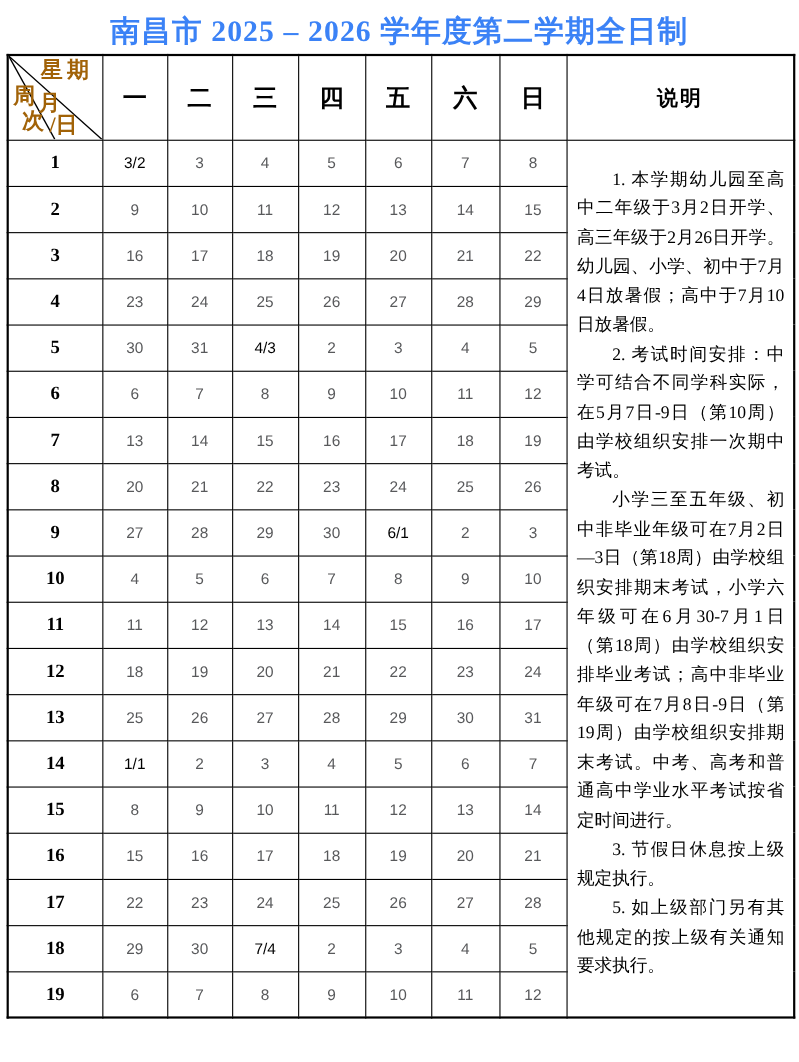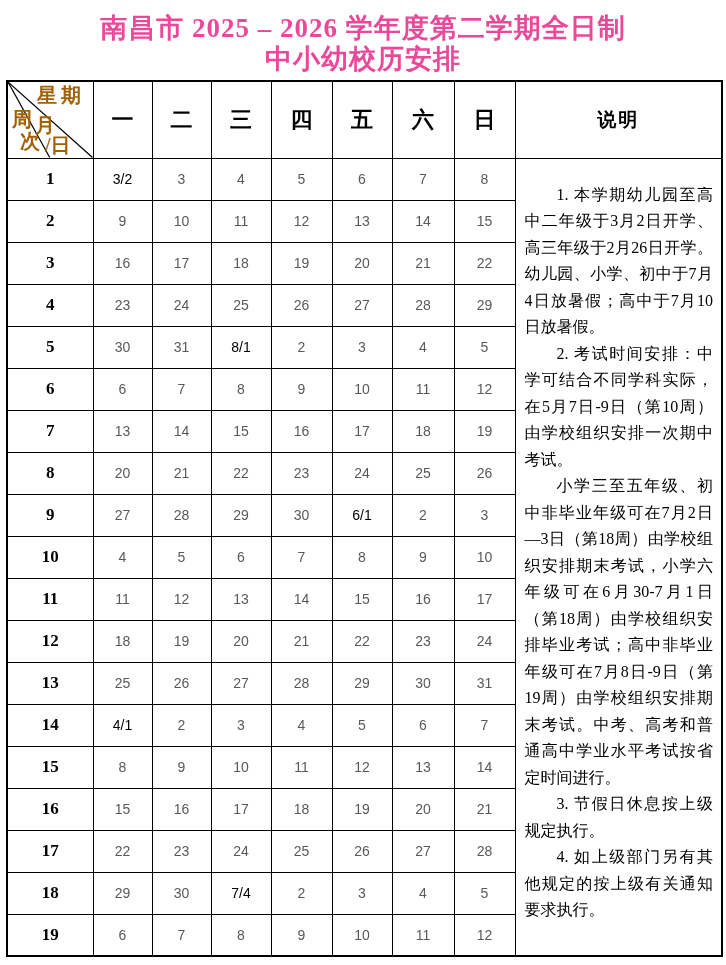--- a/index.html
+++ b/index.html
@@ -14,21 +14,21 @@
     overflow: hidden;
   }
   .title {
     padding-top: 13px;
     text-align: center;
     font-family: "Liberation Serif", serif;
     font-weight: bold;
     font-size: 27px;
     line-height: 31px;
     letter-spacing: 1px;
-    color: #ec4899;
+    color: #3b82f6;
   }
   table.calendar {
     border-collapse: collapse;
     table-layout: fixed;
     margin: 5px 0 0 6px;
     width: 715px;
     border: 2.5px solid #000;
   }
   .calendar th, .calendar td {
     border: 1.4px solid #000;
@@ -93,21 +93,20 @@
   }
   td.notes p { margin: 0; text-indent: 2em; }
 </style>
 </head>
 <body>
 
 <div class="page">
 
   <div class="title">
     <div>南昌市 2025 – 2026 学年度第二学期全日制</div>
-    <div>中小幼校历安排</div>
   </div>
 
   <table class="calendar">
     <colgroup>
       <col style="width:86px">
       <col style="width:59px">
         <col style="width:59px">
         <col style="width:60px">
       <col style="width:61px">
         <col style="width:60px">
@@ -146,21 +145,21 @@
           <td class="day">4</td>
           <td class="day">5</td>
           <td class="day">6</td>
           <td class="day">7</td>
           <td class="day">8</td>
           <td class="notes" rowspan="19">
             <p>1. 本学期幼儿园至高中二年级于3月2日开学、高三年级于2月26日开学。幼儿园、小学、初中于7月4日放暑假；高中于7月10日放暑假。</p>
             <p>2. 考试时间安排：中学可结合不同学科实际，在5月7日-9日（第10周）由学校组织安排一次期中考试。</p>
             <p>小学三至五年级、初中非毕业年级可在7月2日—3日（第18周）由学校组织安排期末考试，小学六年级可在6月30-7月1日（第18周）由学校组织安排毕业考试；高中非毕业年级可在7月8日-9日（第19周）由学校组织安排期末考试。中考、高考和普通高中学业水平考试按省定时间进行。</p>
             <p>3. 节假日休息按上级规定执行。</p>
-            <p>4. 如上级部门另有其他规定的按上级有关通知要求执行。</p>
+            <p>5. 如上级部门另有其他规定的按上级有关通知要求执行。</p>
           </td>
         </tr>
         <tr>
           <td class="wk">2</td>
           <td class="day">9</td>
           <td class="day">10</td>
           <td class="day">11</td>
           <td class="day">12</td>
           <td class="day">13</td>
           <td class="day">14</td>
@@ -183,21 +182,21 @@
           <td class="day">25</td>
           <td class="day">26</td>
           <td class="day">27</td>
           <td class="day">28</td>
           <td class="day">29</td>
         </tr>
         <tr>
           <td class="wk">5</td>
           <td class="day">30</td>
           <td class="day">31</td>
-          <td class="day month-start">8/1</td>
+          <td class="day month-start">4/3</td>
           <td class="day">2</td>
           <td class="day">3</td>
           <td class="day">4</td>
           <td class="day">5</td>
         </tr>
         <tr>
           <td class="wk">6</td>
           <td class="day">6</td>
           <td class="day">7</td>
           <td class="day">8</td>
@@ -271,21 +270,21 @@
           <td class="day">25</td>
           <td class="day">26</td>
           <td class="day">27</td>
           <td class="day">28</td>
           <td class="day">29</td>
           <td class="day">30</td>
           <td class="day">31</td>
         </tr>
         <tr>
           <td class="wk">14</td>
-          <td class="day month-start">4/1</td>
+          <td class="day month-start">1/1</td>
           <td class="day">2</td>
           <td class="day">3</td>
           <td class="day">4</td>
           <td class="day">5</td>
           <td class="day">6</td>
           <td class="day">7</td>
         </tr>
         <tr>
           <td class="wk">15</td>
           <td class="day">8</td>

